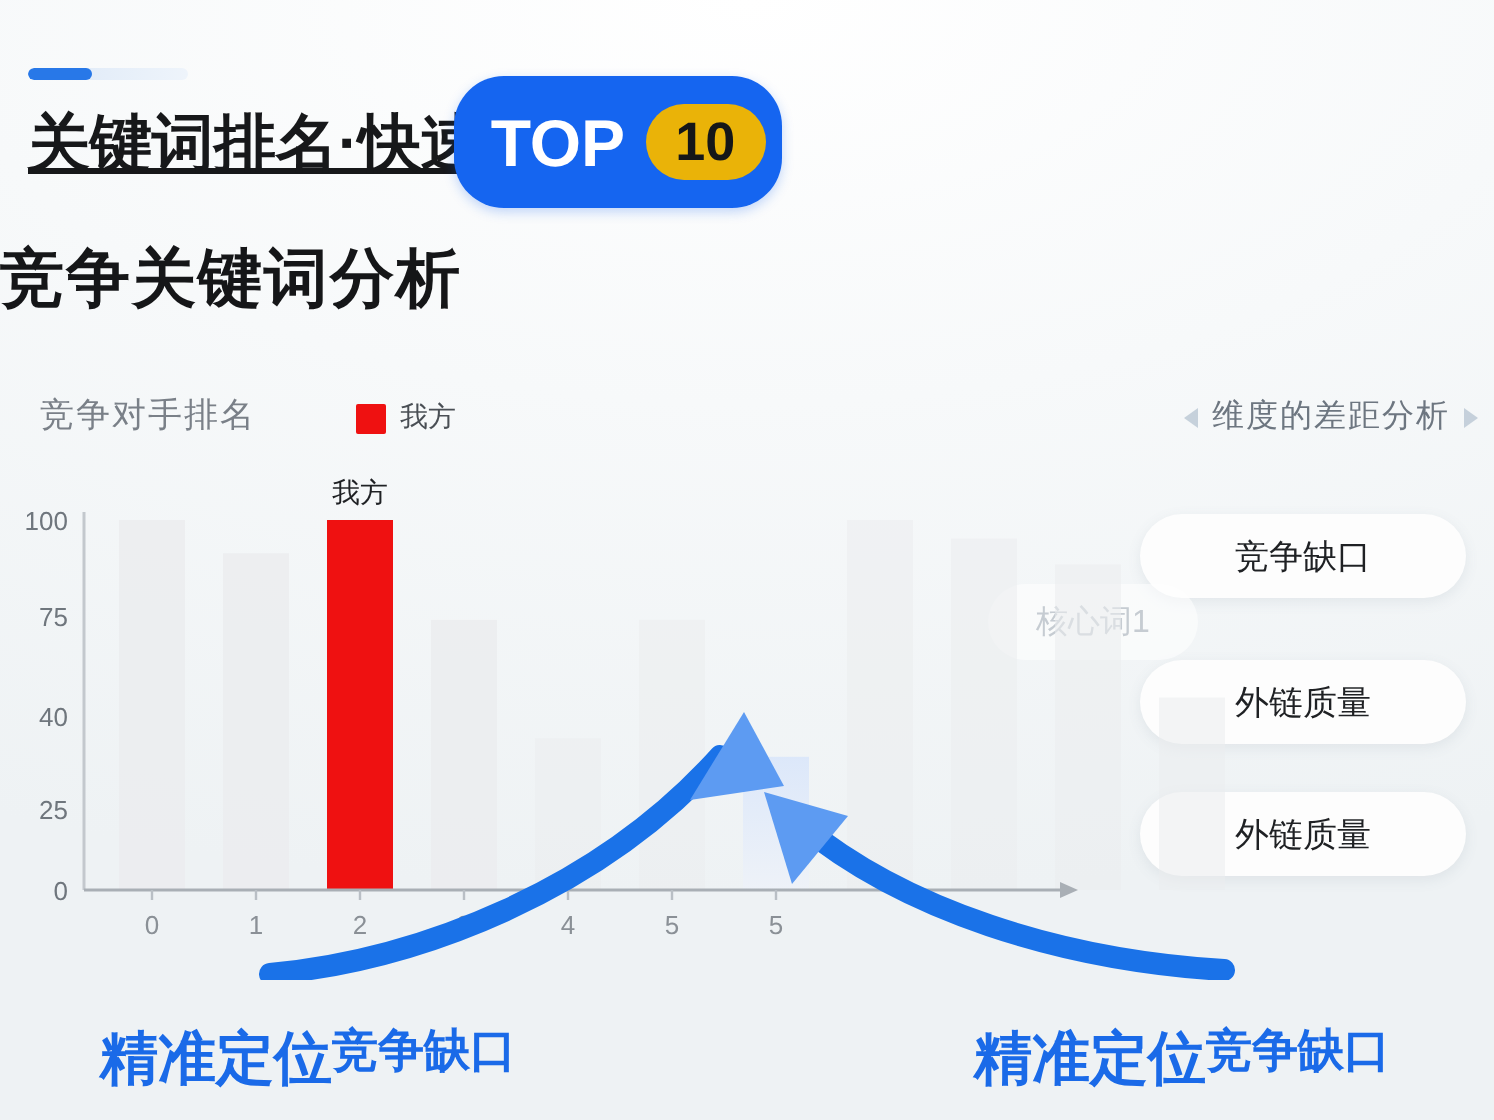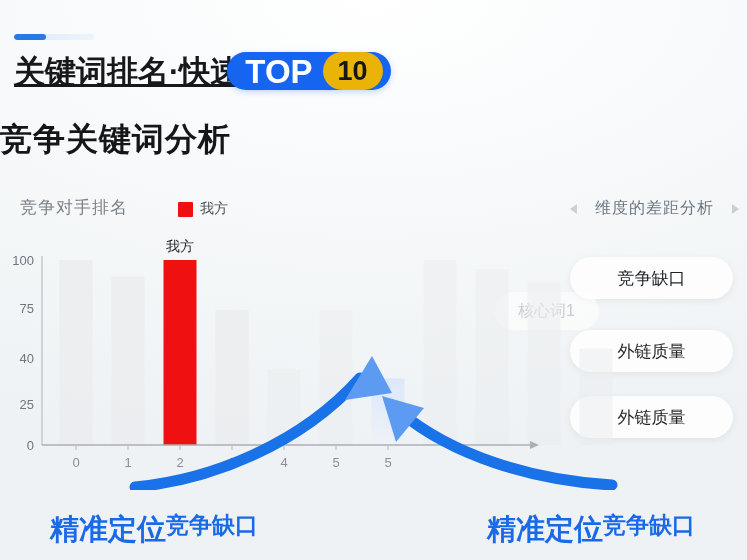--- a/index.html
+++ b/index.html
@@ -33,21 +33,21 @@
     display: flex; align-items: center; height: 54px;
   }
   .title-main {
     font-size: 31px; font-weight: bold; color: #17181a;
     letter-spacing: 0px; white-space: nowrap; line-height: 1; text-decoration: underline;
   }
   .badge {
     position: relative;
     margin-left: -14px;
     display: flex; align-items: center;
-    height: 38px; border-radius: 25px;
+    height: 66px; border-radius: 25px;
     background: #1565f0;
     padding: 0 8px 0 18px;
     box-shadow: 0 2px 6px rgba(21,101,240,.25);
   }
   .badge-top {
     color: #ffffff; font-size: 33px; font-weight: bold;
     letter-spacing: 0px; line-height: 1;
   }
   .badge-num {
     margin-left: 10px;
@@ -75,21 +75,21 @@
     display: flex; align-items: center; gap: 7px;
   }
   .legend-swatch {
     width: 15px; height: 15px; background: #ef1111; border-radius: 1px;
   }
   .legend-label { font-size: 14px; color: #4a4f55; }
 
   
   .panel-head {
     position: absolute; right: 8px; top: 198px;
-    display: flex; align-items: center; gap: 18px;
+    display: flex; align-items: center; gap: 7px;
   }
   .panel-head .tri {
     width: 0; height: 0; border-top: 5px solid transparent;
     border-bottom: 5px solid transparent; opacity: .55;
   }
   .panel-head .tri.left  { border-right: 7px solid #9fb0c2; }
   .panel-head .tri.right { border-left: 7px solid #9fb0c2; }
   .panel-head-label { font-size: 16px; color: #6d7680; letter-spacing: 1px; }
 
   .pill {

